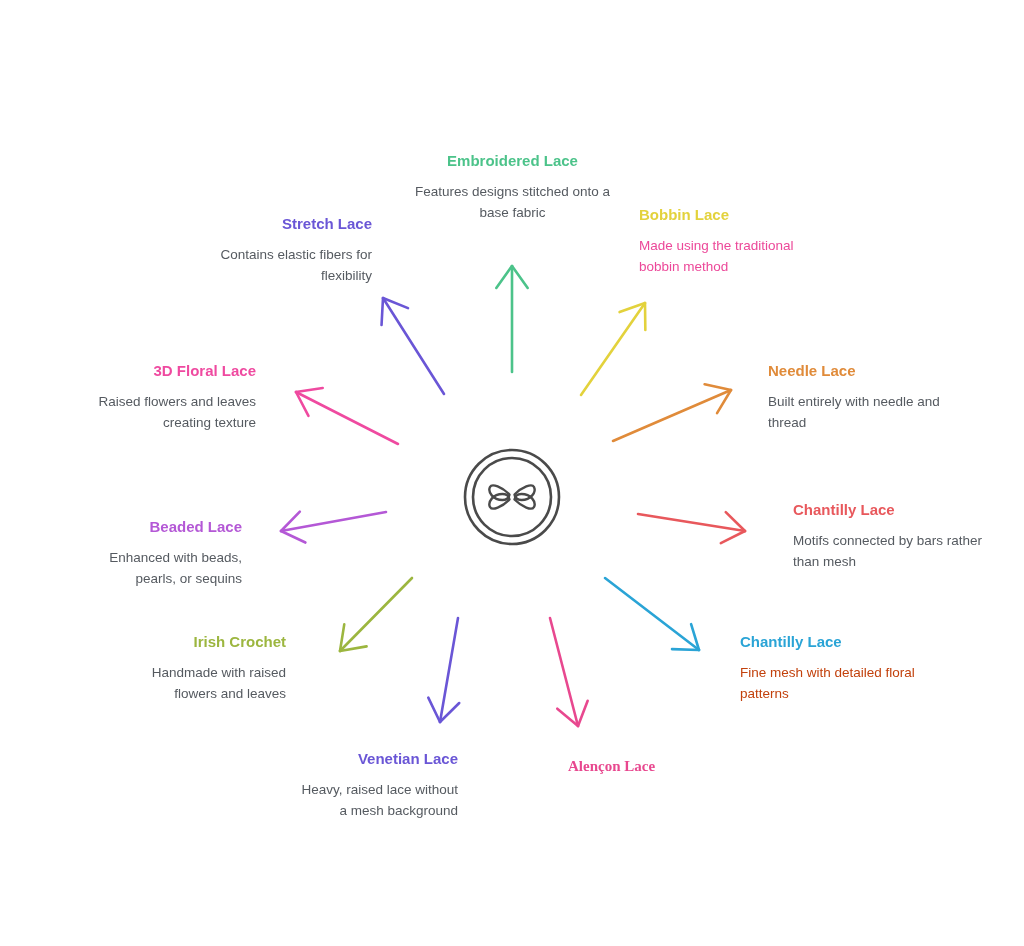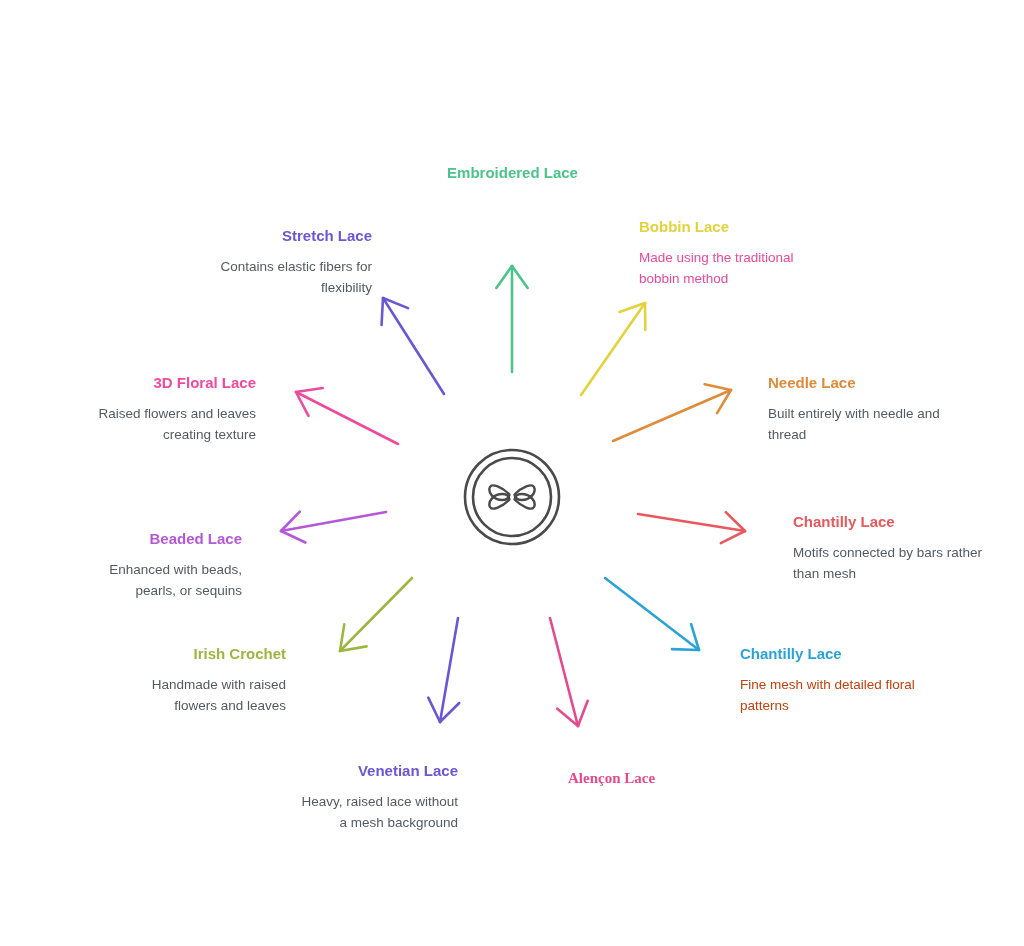--- a/index.html
+++ b/index.html
@@ -34,21 +34,21 @@
 
   
   .node {
     position: absolute;
     width: 210px;
   }
   .node-title {
     font-size: 15px;
     font-weight: bold;
     line-height: 1.25;
-    margin: 12px 0 11px 0;
+    margin: 0 0 11px 0;
     white-space: nowrap;
   }
   .node-desc {
     font-size: 13.5px;
     line-height: 1.55;
     color: #555a60;
     margin: 0;
   }
   .al-center { text-align: center; }
   .al-left   { text-align: left; }
@@ -124,20 +124,21 @@
       <path d="M47.5 47.5 C 40 40 30 36 28 40 C 25.5 45 31 53 40.5 53 C 44.5 53 47 51 47.5 47.5 Z" fill="none" stroke="#4a4a4a" stroke-width="2.4" stroke-linejoin="round"></path>
       <path d="M52.5 47.5 C 60 40 70 36 72 40 C 74.5 45 69 53 59.5 53 C 55.5 53 53 51 52.5 47.5 Z" fill="none" stroke="#4a4a4a" stroke-width="2.4" stroke-linejoin="round"></path>
       <path d="M47.5 52.5 C 40 60 30 64 28 60 C 25.5 55 31 47 40.5 47 C 44.5 47 47 49 47.5 52.5 Z" fill="none" stroke="#4a4a4a" stroke-width="2.4" stroke-linejoin="round"></path>
       <path d="M52.5 52.5 C 60 60 70 64 72 60 C 74.5 55 69 47 59.5 47 C 55.5 47 53 49 52.5 52.5 Z" fill="none" stroke="#4a4a4a" stroke-width="2.4" stroke-linejoin="round"></path>
     </svg>
   </div>
 
   <div id="nodes">
       <div class="node al-center" style="left: 405px; top: 152px; width: 215px;">
         <div class="node-title" style="color: rgb(76, 195, 138);">Embroidered Lace</div>
+        <div class="node-desc" style="color: rgb(85, 90, 96);">Features designs stitched onto a base fabric</div>
       </div>
       <div class="node al-left" style="left: 639px; top: 206px; width: 190px;">
         <div class="node-title" style="color: rgb(227, 210, 60);">Bobbin Lace</div>
         <div class="node-desc" style="color: #ec4899;">Made using the traditional bobbin method</div>
       </div>
       <div class="node al-left" style="left: 768px; top: 362px; width: 195px;">
         <div class="node-title" style="color: rgb(224, 139, 58);">Needle Lace</div>
         <div class="node-desc" style="color: rgb(85, 90, 96);">Built entirely with needle and thread</div>
       </div>
       <div class="node al-left" style="left: 793px; top: 501px; width: 200px;">

